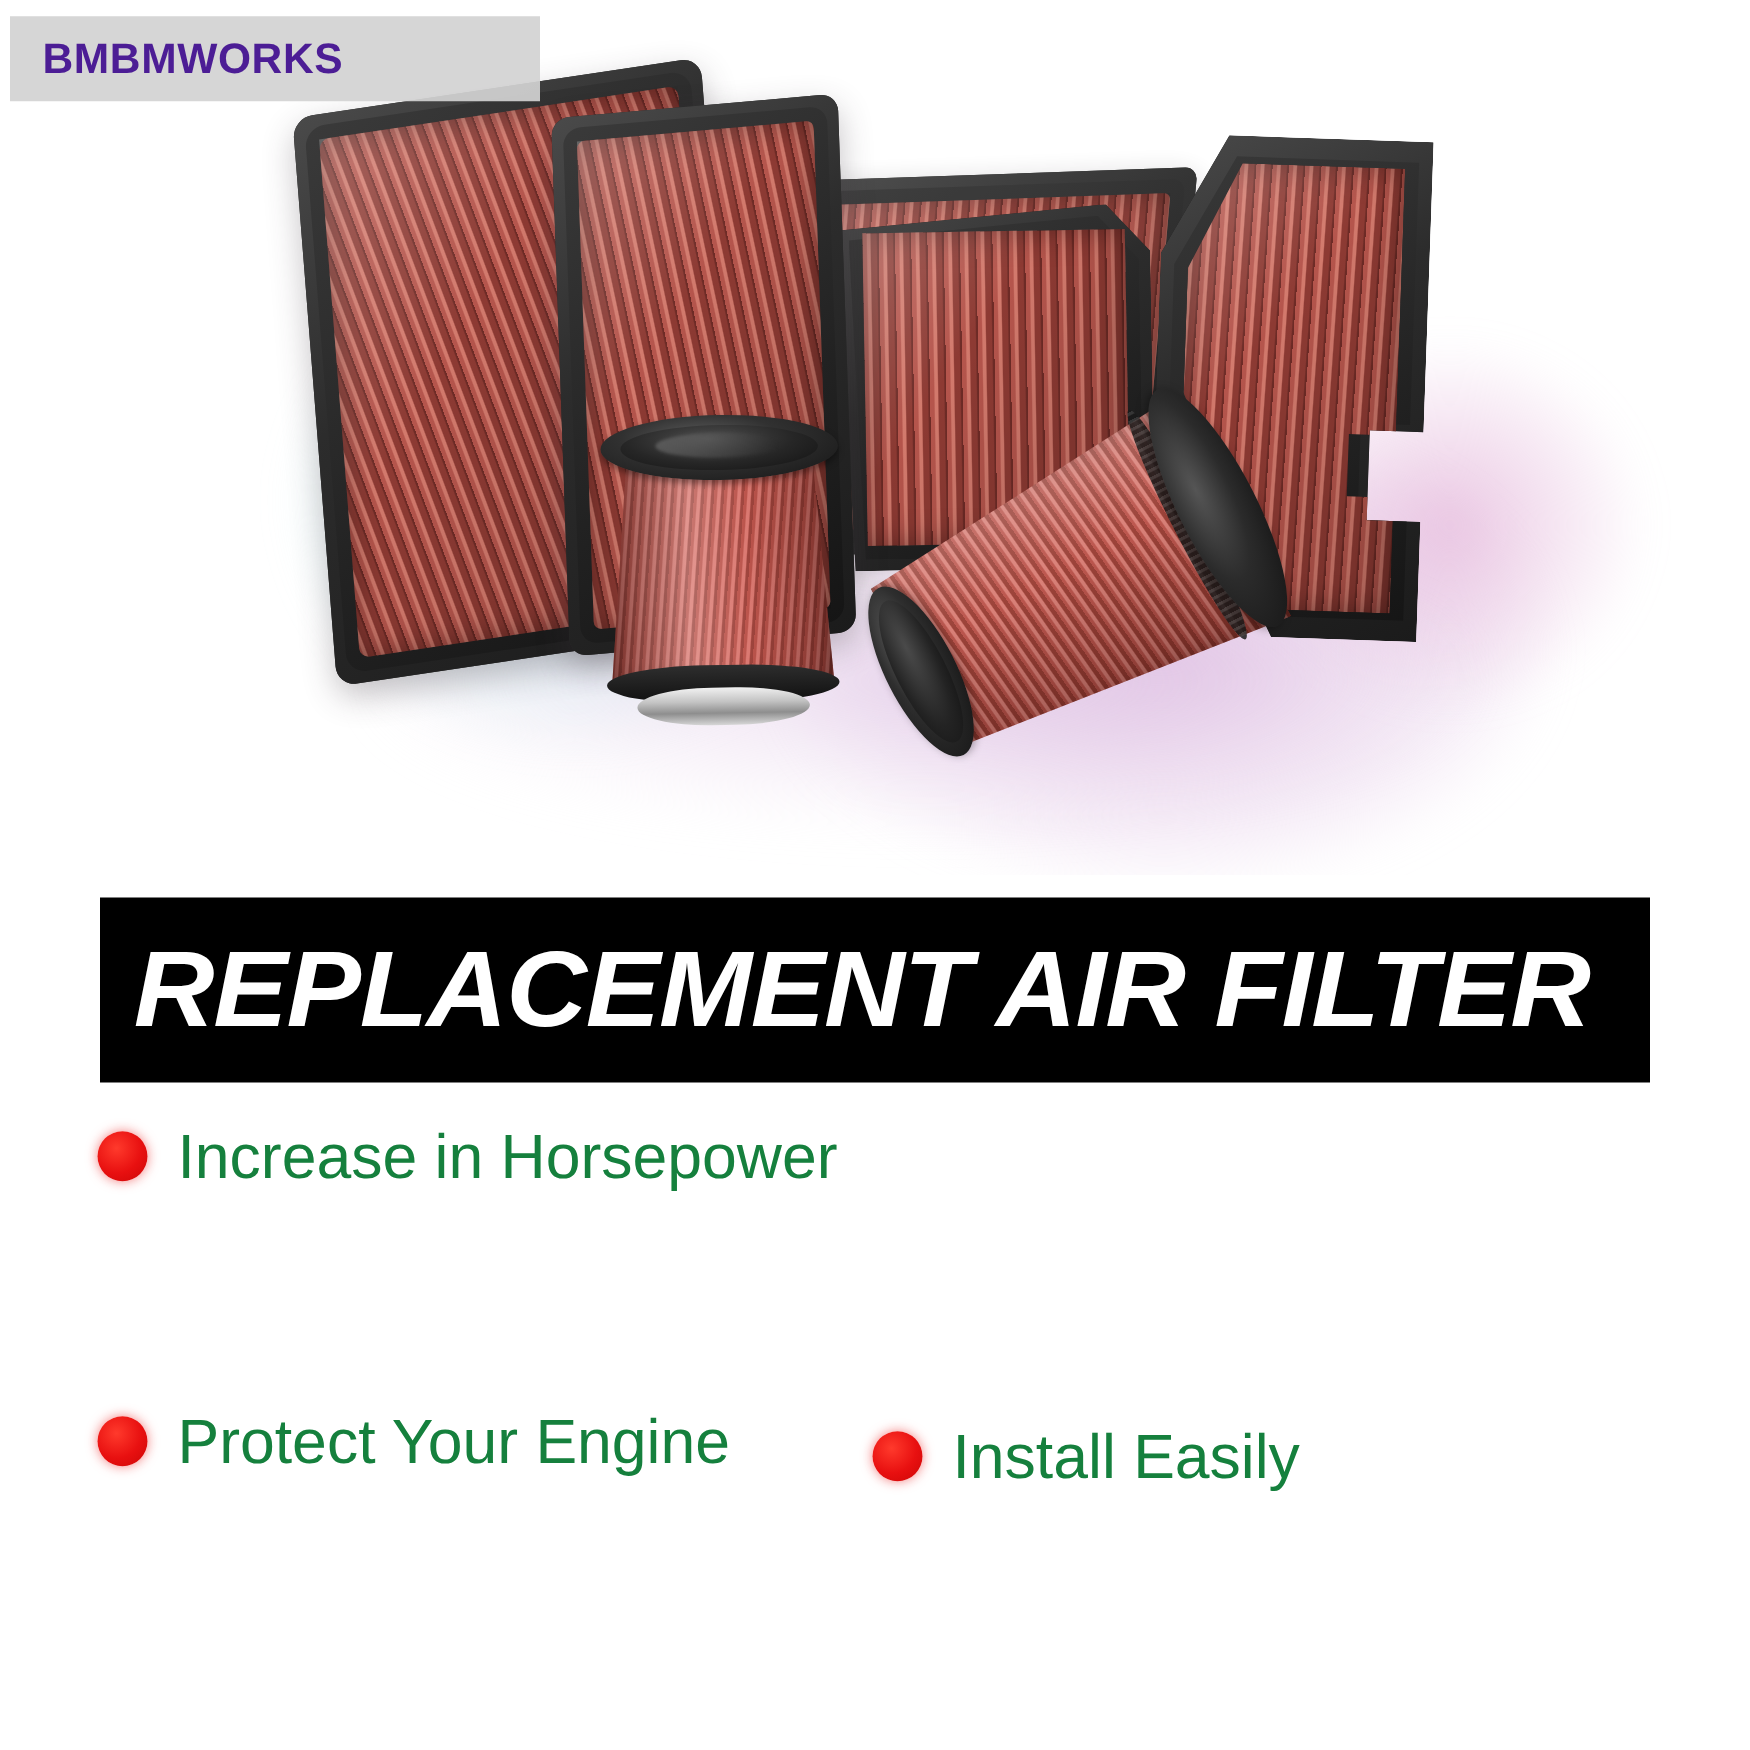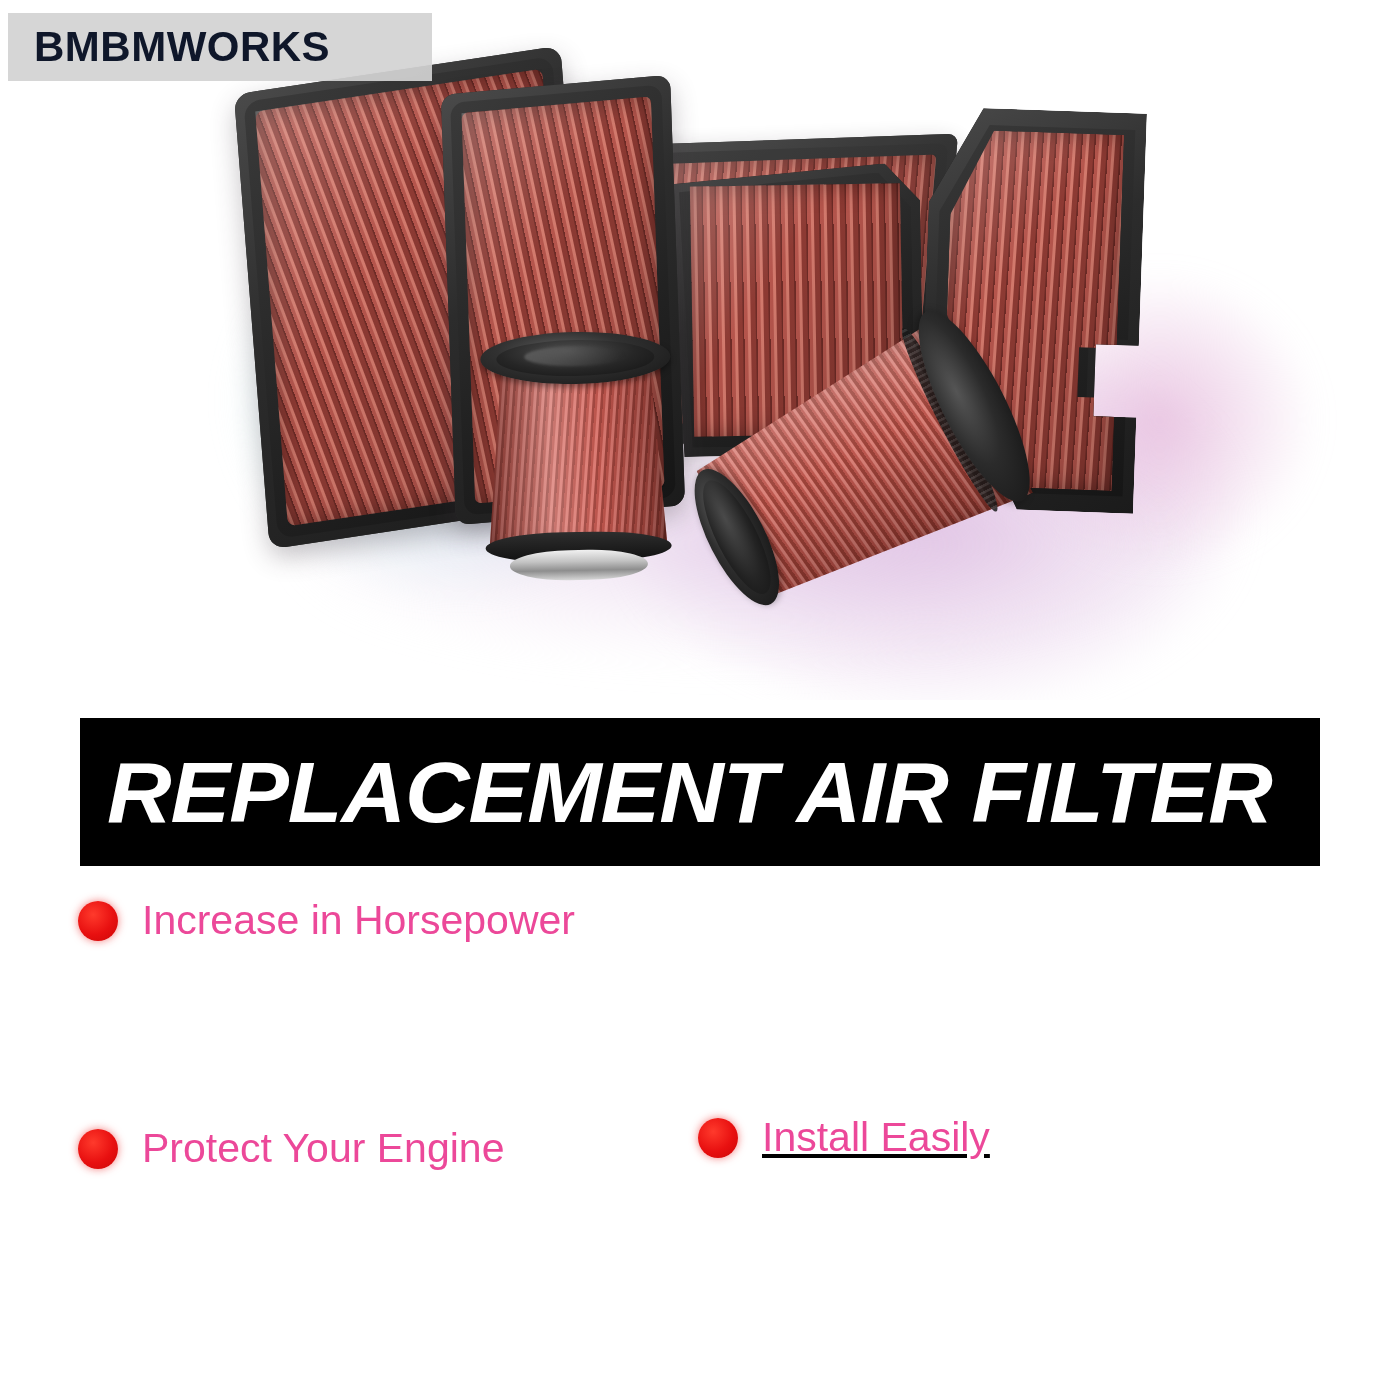--- a/index.html
+++ b/index.html
@@ -228,24 +228,24 @@
   #watermark{
     position:absolute;
     left:8px; top:13px;
     width:424px; height:68px;
     background:rgba(211,211,211,.92);
     display:flex; align-items:center;
     z-index:30;
   }
   #watermark span{
     padding-left:26px;
-    font-size:42px;
+    font-size:34px;
     font-weight:bold;
     letter-spacing:.5px;
-    color:#0f172a;
+    color:#4c1d95;
     font-family:"Liberation Sans", sans-serif;
   }
 
   
   #title-banner{
     position:absolute;
     left:80px; top:718px;
     width:1240px; height:148px;
     background:#000000;
     display:flex; align-items:center;
@@ -281,30 +281,30 @@
   .feature .dot{
     width:40px; height:40px;
     border-radius:50%;
     background:radial-gradient(circle at 38% 34%, #ff3a2c 0%, #e81010 55%, #cc0606 100%);
     box-shadow:0 0 9px rgba(235,20,20,.55);
     flex:0 0 auto;
   }
   .feature .label{
     margin-left:24px;
     font-family:"Liberation Sans", sans-serif;
-    font-size:41px;
+    font-size:50px;
     font-weight:normal;
-    color:#ec4899;
+    color:#15803d;
     white-space:nowrap;
     line-height:1;
   }
   #feature-0{ left:8px;   top:20px;  }
   #feature-1{ left:628px; top:20px;  }
   #feature-2{ left:8px;   top:248px; }
-  #feature-3{ left:628px; top:237px;text-decoration:underline; }
+  #feature-3{ left:628px; top:260px; }
 </style>
 </head>
 <body>
 
 <div id="photo-stage">
 
   <div class="glow glow-teal"></div>
   <div class="glow glow-lavender"></div>
   <div class="glow glow-pink-right"></div>
   <div class="glow glow-swirl"></div>

